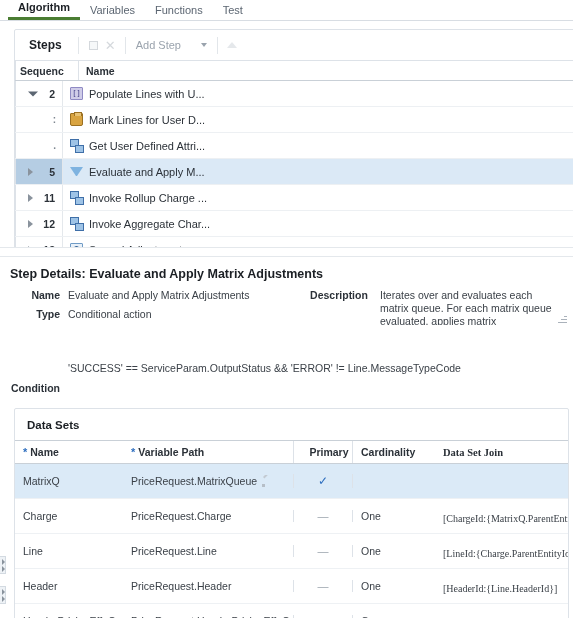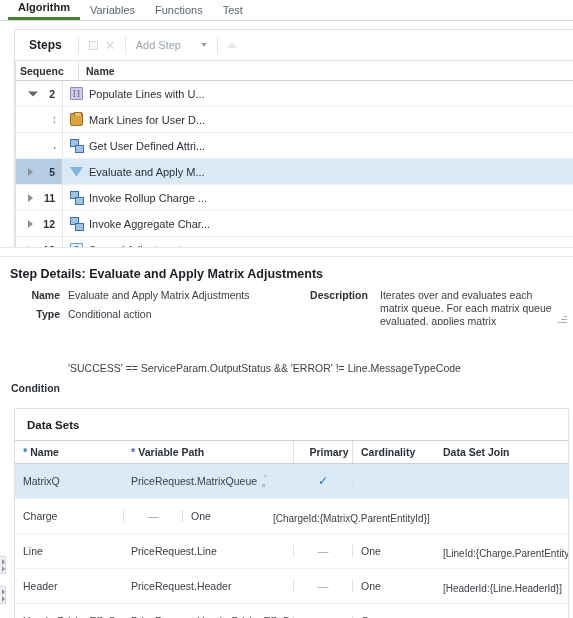--- a/index.html
+++ b/index.html
@@ -320,21 +320,21 @@
   .dh .ast { color: #2f6fbf; margin-right: 3px; font-size: 11px; }
   .c-name { width: 108px; flex: 0 0 108px; }
   .c-path { width: 170px; flex: 0 0 170px; }
   .c-prim {
     width: 60px; flex: 0 0 60px;
     justify-content: center; padding-left: 12px;
     border-left: 1px solid #dde2e8;
     border-right: 1px solid #dde2e8;
   }
   .c-card { width: 82px; flex: 0 0 82px; }
-  .c-join { flex: 1; }
+  .c-join { flex: 1; font-family: Liberation Serif, serif; }
   .drowr {
     display: flex;
     height: 35px;
     border-bottom: 1px solid #eef1f4;
     align-items: center;
   }
   .drowr.sel { background: #dbeaf7; }
   .cell {
     font-size: 10.5px; color: #3b4148;
     padding-left: 8px;
@@ -560,20 +560,21 @@
       </div>
       <div class="cell c-prim">
         <span class="check">✓</span>
       </div>
       <div class="cell c-card"></div>
       <div class="cell c-join"></div>
     </div>
 
     <div class="drowr">
       <div class="cell c-name">Charge</div>
+      <div class="cell c-path">PriceRequest.Charge</div>
       <div class="cell c-prim">
         <span class="dash">—</span>
       </div>
       <div class="cell c-card">One</div>
       <div class="cell c-join">[ChargeId:{MatrixQ.ParentEntityId}]</div>
     </div>
 
     <div class="drowr">
       <div class="cell c-name">Line</div>
       <div class="cell c-path">PriceRequest.Line</div>

